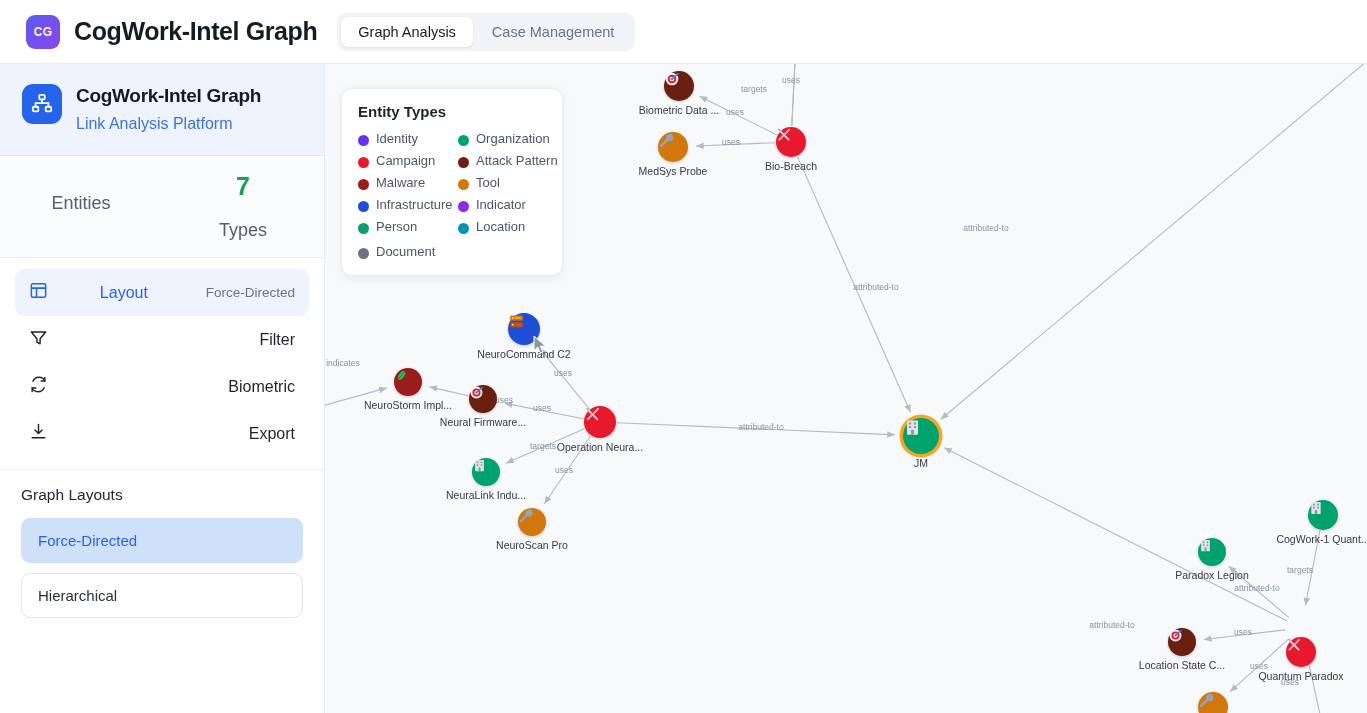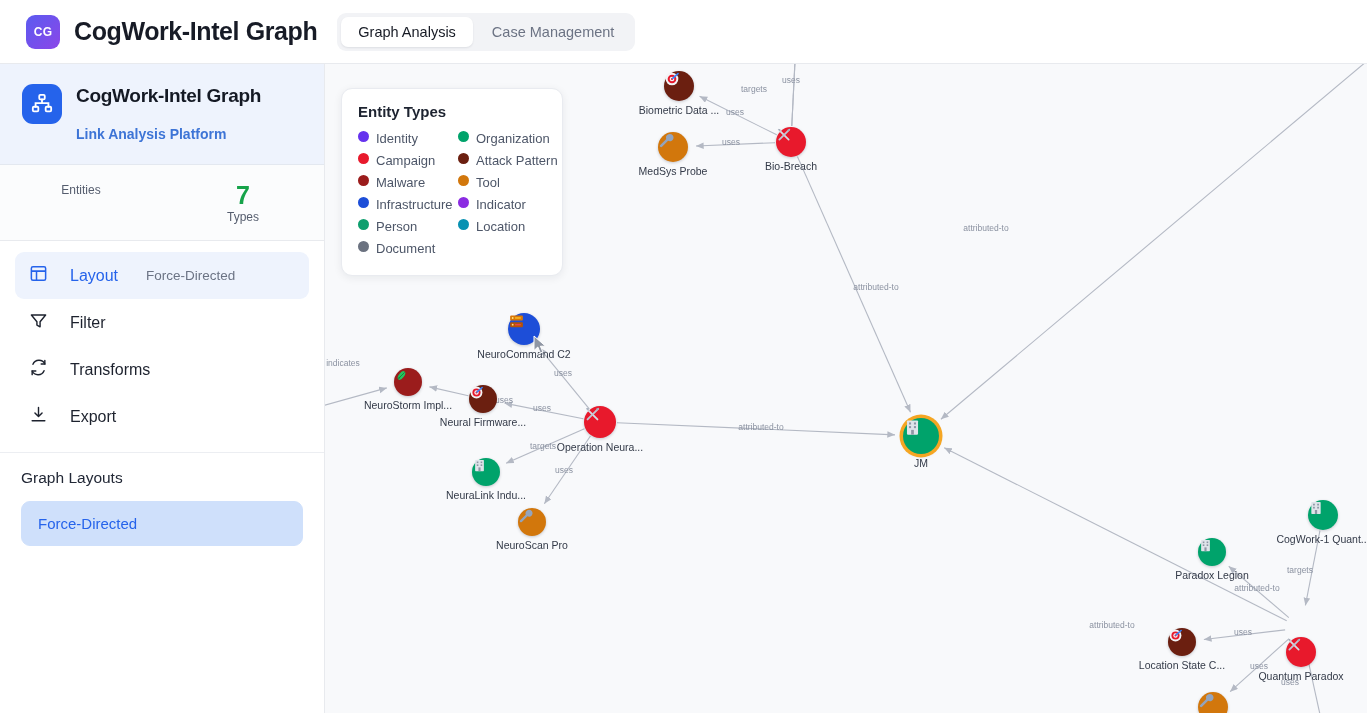--- a/index.html
+++ b/index.html
@@ -68,50 +68,51 @@
   }
   .side-logo {
     width: 40px; height: 40px; border-radius: 11px;
     background: #2563eb; flex: none;
     display: flex; align-items: center; justify-content: center;
   }
   .side-h-title {
     font-size: 19px; font-weight: bold; color: #141924;
     letter-spacing: -.3px; line-height: 1.25;
   }
-  .side-h-sub { font-size: 14px; color: #3d74d6; margin-top: 18px; font-weight: bold; }
+  .side-h-sub { font-size: 16px; color: #3d74d6; margin-top: 7px; }
 
   .stats {
     display: flex; border-bottom: 1px solid #e8eaee;
     background: #fbfcfd;
   }
   .stat { flex: 1; text-align: center; padding: 17px 0 16px 0; }
   .stat-num { font-size: 25px; font-weight: bold; line-height: 1.1; }
   .stat-num.blue { color: #2563eb; }
   .stat-num.green { color: #16a34a; }
-  .stat-lbl { font-size: 12px; color: #555d6e; margin-top: 1px; }
+  .stat-lbl { font-size: 18px; color: #555d6e; margin-top: 20px; }
 
   .search-wrap { padding: 18px 21px 17px 21px; border-bottom: 1px solid #eceef2; }
   .search-box {
     height: 42px; border: 1px solid #dcdfe6; border-radius: 9px;
     display: flex; align-items: center; gap: 10px; padding: 0 13px;
     background: #fff;
   }
   .search-box input {
     border: none; outline: none; font-size: 15px; color: #2a2f3a;
     width: 100%; background: transparent;
     font-family: "Liberation Sans", sans-serif;
   }
   .search-box input::placeholder { color: #9aa1b0; }
 
   .nav { padding: 11px 15px 12px 15px; border-bottom: 1px solid #eceef2; }
   .nav-item {
     display: flex; align-items: center; gap: 22px;
     padding: 12px 14px; border-radius: 9px; cursor: pointer;
     color: #1d222e;
+    justify-content: space-between;
   }
   .nav-item.active { background: #eef3fd; }
   .nav-label { font-size: 16px; }
   .nav-item.active .nav-label { color: #2563eb; }
   .nav-meta { font-size: 13.5px; color: #6b7384; margin-left: 6px; }
 
   .layouts { padding: 16px 21px 0 21px; }
   .layouts-title { font-size: 15.5px; color: #222836; margin-bottom: 14px; }
   .layout-opt {
     border: 1px solid #e2e5ea; border-radius: 9px;
@@ -135,21 +136,21 @@
   .legend {
     position: absolute; left: 16px; top: 24px;
     width: 222px;
     background: #ffffff; border: 1px solid #e9ebf0;
     border-radius: 11px; padding: 14px 16px 16px 16px;
     box-shadow: 0 2px 9px rgba(16,24,40,.07);
     z-index: 10;
   }
   .legend-title { font-size: 15px; font-weight: bold; color: #1d2330; margin-bottom: 11px; }
   .legend-grid { display: grid; grid-template-columns: 100px 1fr; row-gap: 7px; }
-  .legend-item { display: flex; align-items: flex-start; gap: 7px; }
+  .legend-item { display: flex; align-items: flex-end; gap: 7px; }
   .legend-dot { width: 11px; height: 11px; border-radius: 50%; flex: none; }
   .legend-lbl { font-size: 13px; color: #4d5668; white-space: nowrap; }
 
   
   .node { position: absolute; transform: translate(-50%, -50%); z-index: 6; }
   .node-circle {
     border-radius: 50%;
     display: flex; align-items: center; justify-content: center;
     box-shadow: 0 1px 3px rgba(16,24,40,.22);
     cursor: pointer;
@@ -224,35 +225,36 @@
       </span>
       <span class="nav-label">Filter</span>
     </div>
     <div class="nav-item">
       <span>
         <svg width="19" height="19" viewBox="0 0 24 24" fill="none" stroke="#1d222e" stroke-width="1.8" stroke-linecap="round">
           <path d="M20 7.5A8.2 8.2 0 0 0 5 8M4 16.5A8.2 8.2 0 0 0 19 16"></path>
           <path d="M20 3v4.6h-4.6M4 21v-4.6h4.6"></path>
         </svg>
       </span>
-      <span class="nav-label">Transforms</span>
+      <span class="nav-label">Biometric</span>
     </div>
     <div class="nav-item">
       <span>
         <svg width="19" height="19" viewBox="0 0 24 24" fill="none" stroke="#1d222e" stroke-width="1.8" stroke-linecap="round" stroke-linejoin="round">
           <path d="M12 3v11M7.5 10l4.5 4.5L16.5 10M4 20h16"></path>
         </svg>
       </span>
       <span class="nav-label">Export</span>
     </div>
   </div>
 
   <div class="layouts">
     <div class="layouts-title">Graph Layouts</div>
     <div class="layout-opt selected">Force-Directed</div>
+    <div class="layout-opt">Hierarchical</div>
   </div>
 </div>
 
 <div class="canvas">
   <svg id="edge-layer" width="1042" height="649">
     <defs>
       <marker id="arw" markerWidth="8" markerHeight="8" refX="7" refY="3" orient="auto">
         <path d="M0,0 L7,3 L0,6 z" fill="#b4b9c4"></path>
       </marker>
     </defs>

